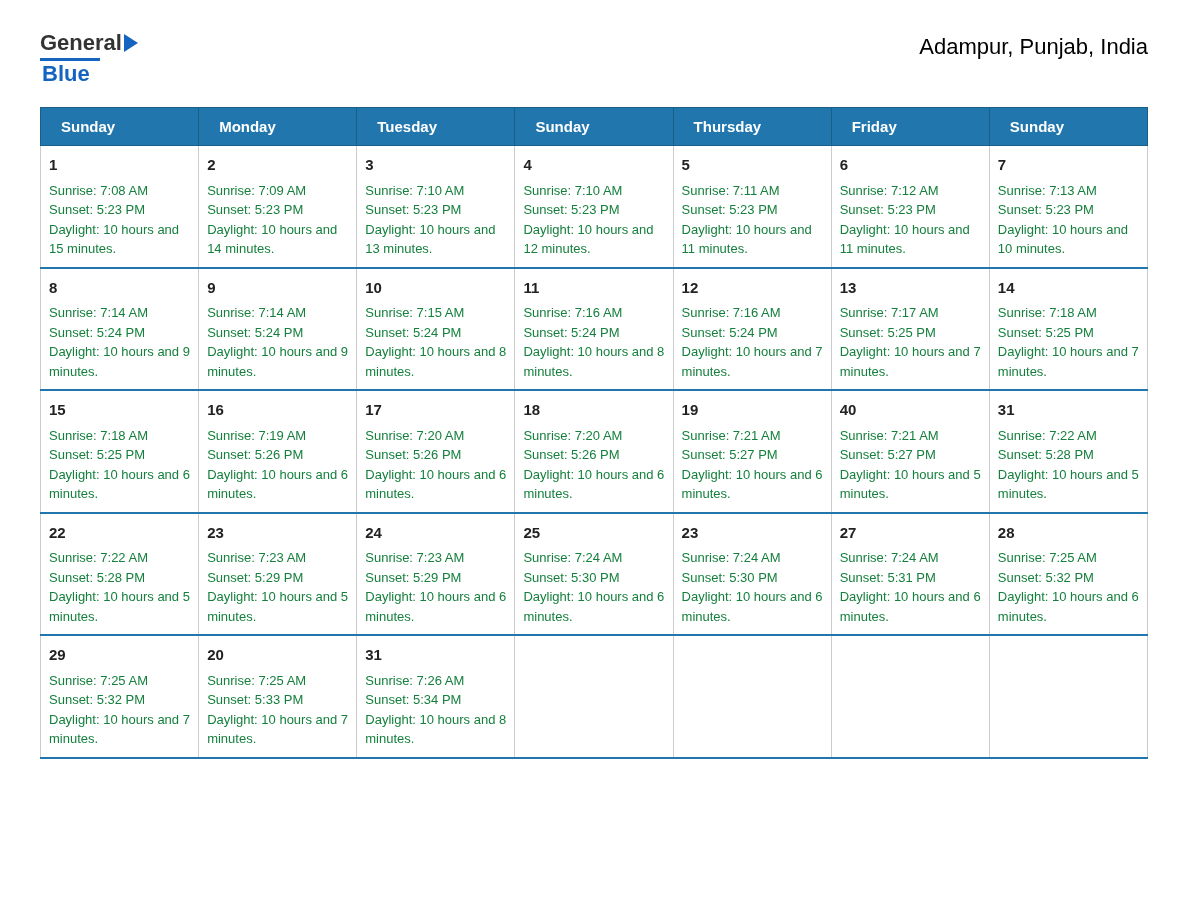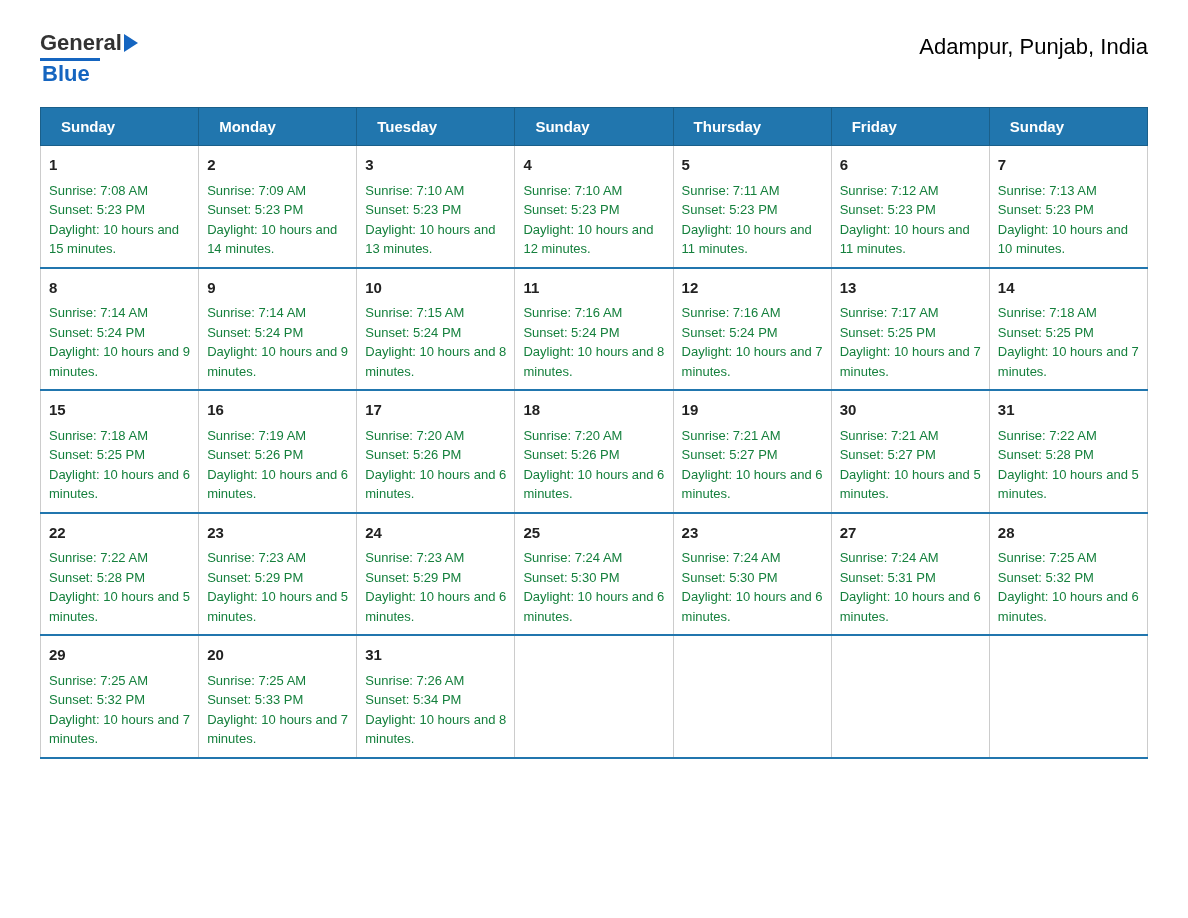--- a/index.html
+++ b/index.html
@@ -279,21 +279,21 @@
       </td>
         <td>
         <span class="day-num">19</span>
         <span class="day-info">
           Sunrise: 7:21 AM<br>
           Sunset: 5:27 PM<br>
           Daylight: 10 hours and 6 minutes.
         </span>
       </td>
         <td>
-        <span class="day-num">30</span>
+        <span class="day-num">40</span>
         <span class="day-info">
           Sunrise: 7:21 AM<br>
           Sunset: 5:27 PM<br>
           Daylight: 10 hours and 5 minutes.
         </span>
       </td>
         <td>
         <span class="day-num">31</span>
         <span class="day-info">
           Sunrise: 7:22 AM<br>

